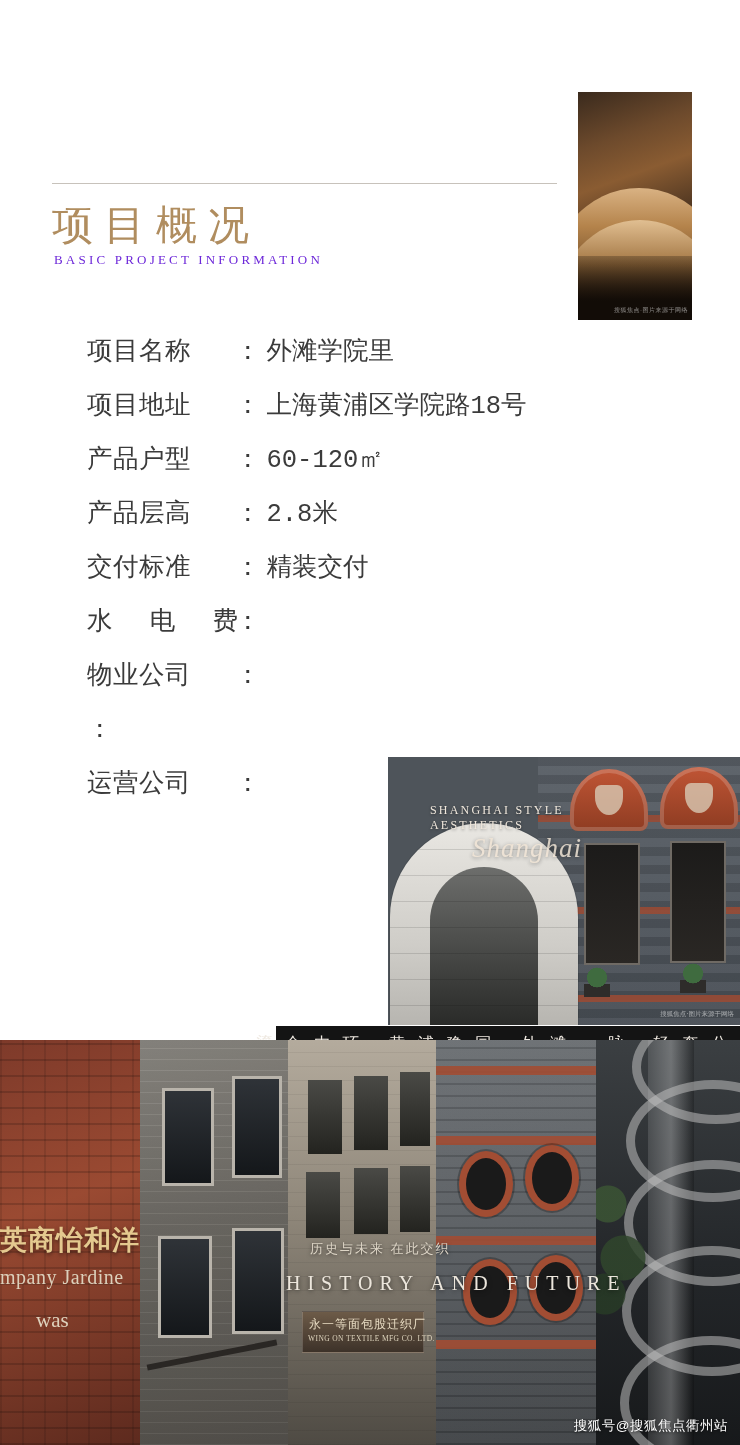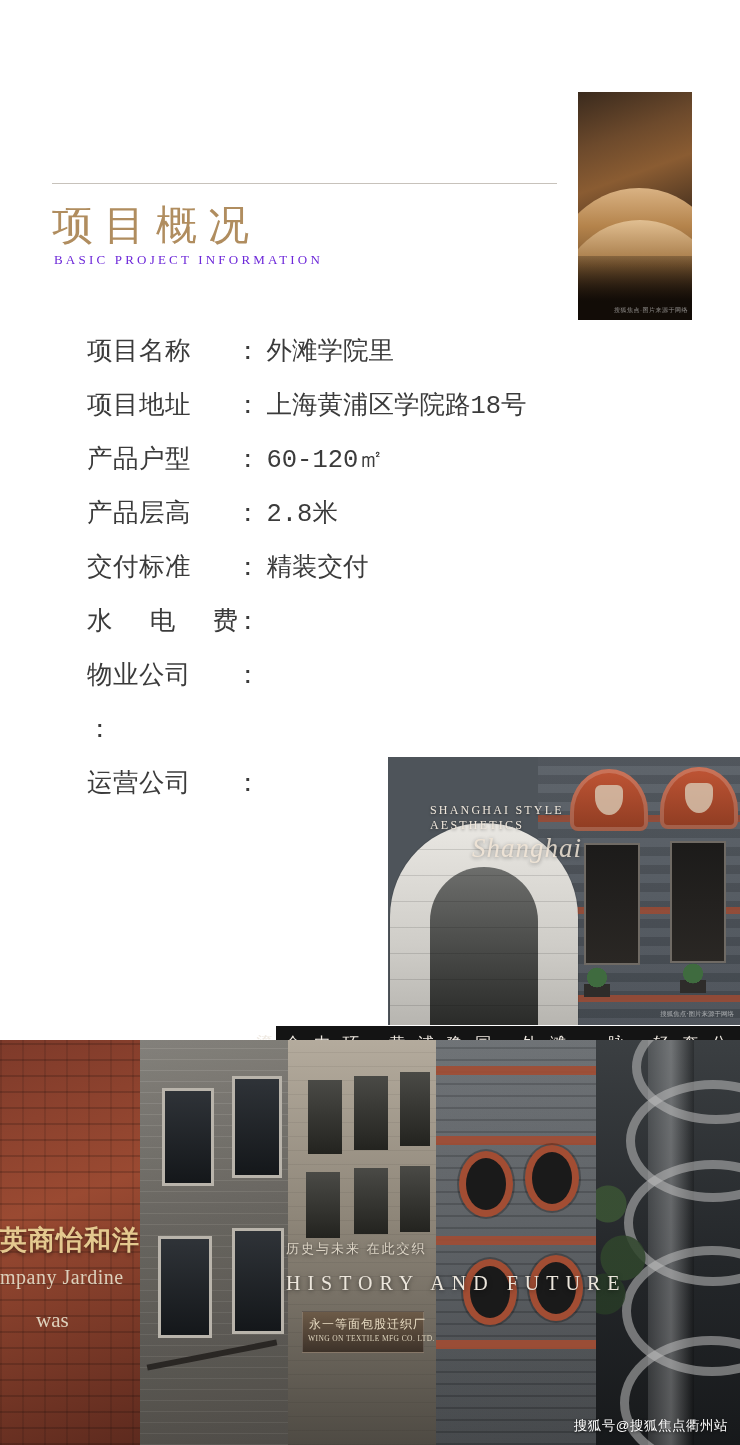--- a/index.html
+++ b/index.html
@@ -477,21 +477,21 @@
     left: 286px;
     top: 1240px;
     width: 300px;
     text-align: left;
     pointer-events: none;
   }
   .co-cn {
     color: #ddd5c6;
     font-size: 13px;
     letter-spacing: 2px;
-    margin-left: 0;
+    margin-left: 24px;
     text-shadow: 0 1px 4px rgba(0,0,0,.6);
     white-space: nowrap;
   }
   .co-en {
     margin-top: 14px;
     color: #ece6dc;
     font-family: "Liberation Serif", "DejaVu Serif", serif;
     font-size: 20px;
     letter-spacing: 7px;
     text-shadow: 0 1px 5px rgba(0,0,0,.6);

